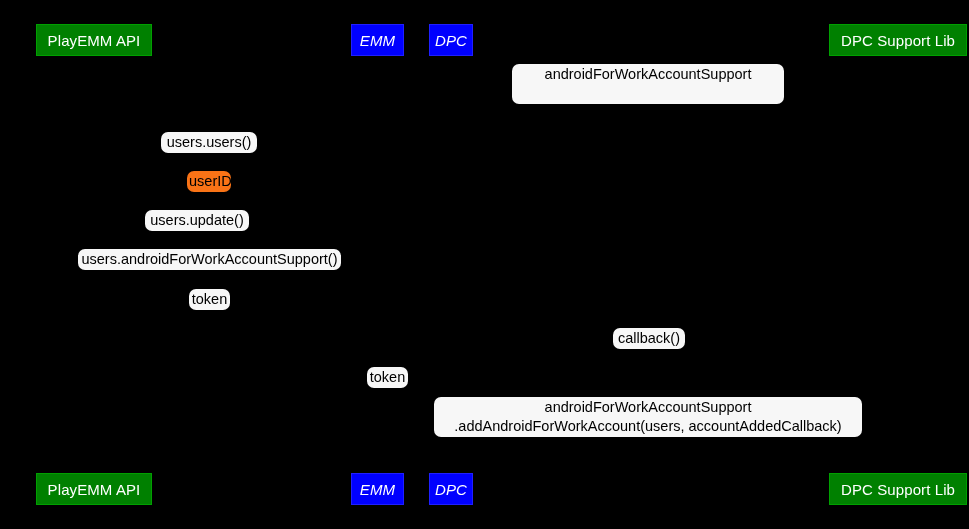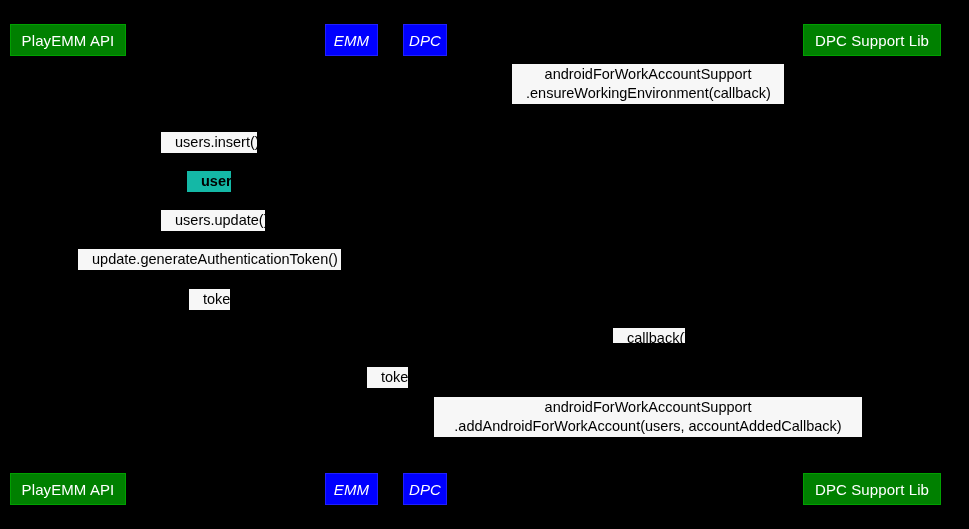--- a/index.html
+++ b/index.html
@@ -22,20 +22,21 @@
     position: absolute;
     box-sizing: border-box;
     display: flex;
     align-items: center;
     justify-content: center;
     color: #ffffff;
     font-size: 15px;
     line-height: 1;
     white-space: nowrap;
     letter-spacing: 0.1px;
+    margin-left: 26px;
   }
   .participant.green {
     background: #008000;
     border: 1px solid #00a000;
   }
   .participant.blue {
     background: #0000ff;
     border: 1px solid #2020ff;
     font-style: italic;
   }
@@ -43,21 +44,22 @@
   
   .msg-label {
     position: absolute;
     box-sizing: border-box;
     background: #f7f7f7;
     color: #000000;
     font-size: 14.5px;
     line-height: 19px;
     text-align: center;
     white-space: nowrap;
-    padding: 1px 14px;
+    padding: 1px 2px;
+    border-radius: 7px;
   }
   .msg-label .line {
     display: block;
   }
 </style>
 </head>
 <body>
 
 <div id="diagram" style="width: 969px; height: 529px; background: rgb(0, 0, 0);">
     <div class="participant green" style="left: 10px; top: 24px; width: 116px; height: 32px; background: rgb(0, 128, 0); border-color: rgb(0, 160, 0); color: rgb(255, 255, 255);">
@@ -79,38 +81,37 @@
       <span>EMM</span>
     </div>
     <div class="participant blue" style="left: 403px; top: 473px; width: 44px; height: 32px; background: rgb(0, 0, 255); border-color: rgb(32, 32, 255); color: rgb(255, 255, 255);">
       <span>DPC</span>
     </div>
     <div class="participant green" style="left: 803px; top: 473px; width: 138px; height: 32px; background: rgb(0, 128, 0); border-color: rgb(0, 160, 0); color: rgb(255, 255, 255);">
       <span>DPC Support Lib</span>
     </div>
     <div class="msg-label" style="left: 512px; top: 64px; width: 272px; height: 40px; background: rgb(247, 247, 247); color: rgb(0, 0, 0);">
       <span class="line">androidForWorkAccountSupport</span>
-      <span class="line">.ensureWorkingEnvironment(callback)</span>
     </div>
     <div class="msg-label" style="left: 161px; top: 132px; width: 96px; height: 21px; background: rgb(247, 247, 247); color: rgb(0, 0, 0);">
-      <span class="line">users.insert()</span>
+      <span class="line">users.users()</span>
     </div>
-    <div class="msg-label" style="left: 187px; top: 171px; width: 44px; height: 21px; background: #14b8a6; color: rgb(0, 0, 0); font-weight: bold;">
+    <div class="msg-label" style="left: 187px; top: 171px; width: 44px; height: 21px; background: #f97316; color: rgb(0, 0, 0);">
       <span class="line">userID</span>
     </div>
-    <div class="msg-label" style="left: 161px; top: 210px; width: 104px; height: 21px; background: rgb(247, 247, 247); color: rgb(0, 0, 0);">
+    <div class="msg-label" style="left: 145px; top: 210px; width: 104px; height: 21px; background: rgb(247, 247, 247); color: rgb(0, 0, 0);">
       <span class="line">users.update()</span>
     </div>
     <div class="msg-label" style="left: 78px; top: 249px; width: 263px; height: 21px; background: rgb(247, 247, 247); color: rgb(0, 0, 0);">
-      <span class="line">update.generateAuthenticationToken()</span>
+      <span class="line">users.androidForWorkAccountSupport()</span>
     </div>
     <div class="msg-label" style="left: 189px; top: 289px; width: 41px; height: 21px; background: rgb(247, 247, 247); color: rgb(0, 0, 0);">
       <span class="line">token</span>
     </div>
-    <div class="msg-label" style="left: 613px; top: 328px; width: 72px; height: 15px; background: rgb(247, 247, 247); color: rgb(0, 0, 0);">
+    <div class="msg-label" style="left: 613px; top: 328px; width: 72px; height: 21px; background: rgb(247, 247, 247); color: rgb(0, 0, 0);">
       <span class="line">callback()</span>
     </div>
     <div class="msg-label" style="left: 367px; top: 367px; width: 41px; height: 21px; background: rgb(247, 247, 247); color: rgb(0, 0, 0);">
       <span class="line">token</span>
     </div>
     <div class="msg-label" style="left: 434px; top: 397px; width: 428px; height: 40px; background: rgb(247, 247, 247); color: rgb(0, 0, 0);">
       <span class="line">androidForWorkAccountSupport</span>
       <span class="line">.addAndroidForWorkAccount(users, accountAddedCallback)</span>
     </div>
   </div>

